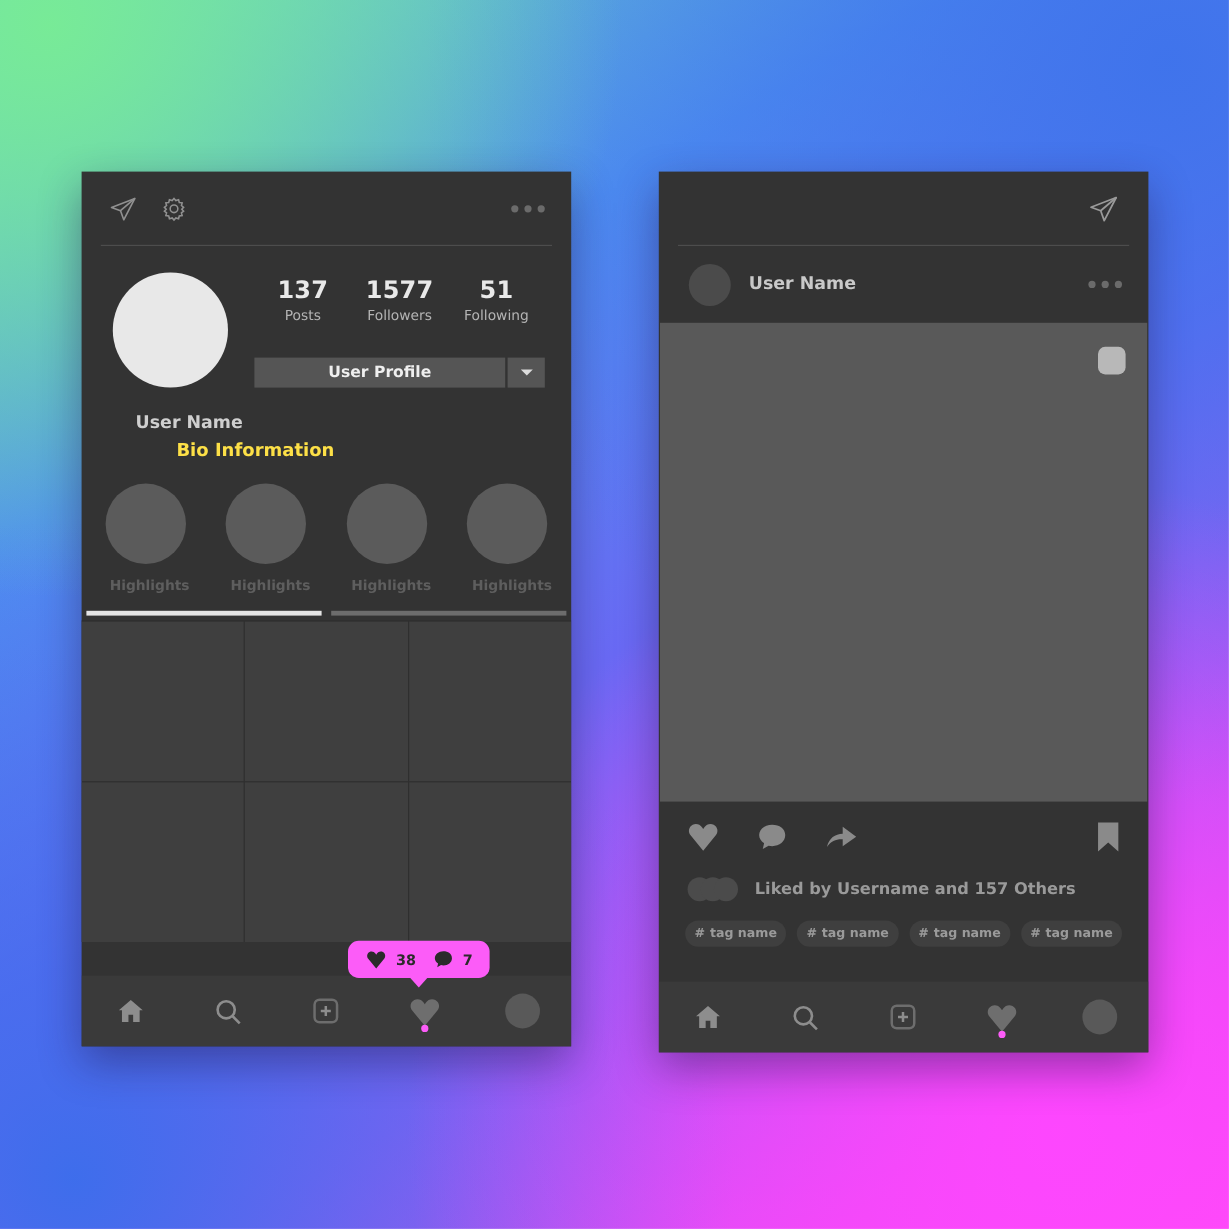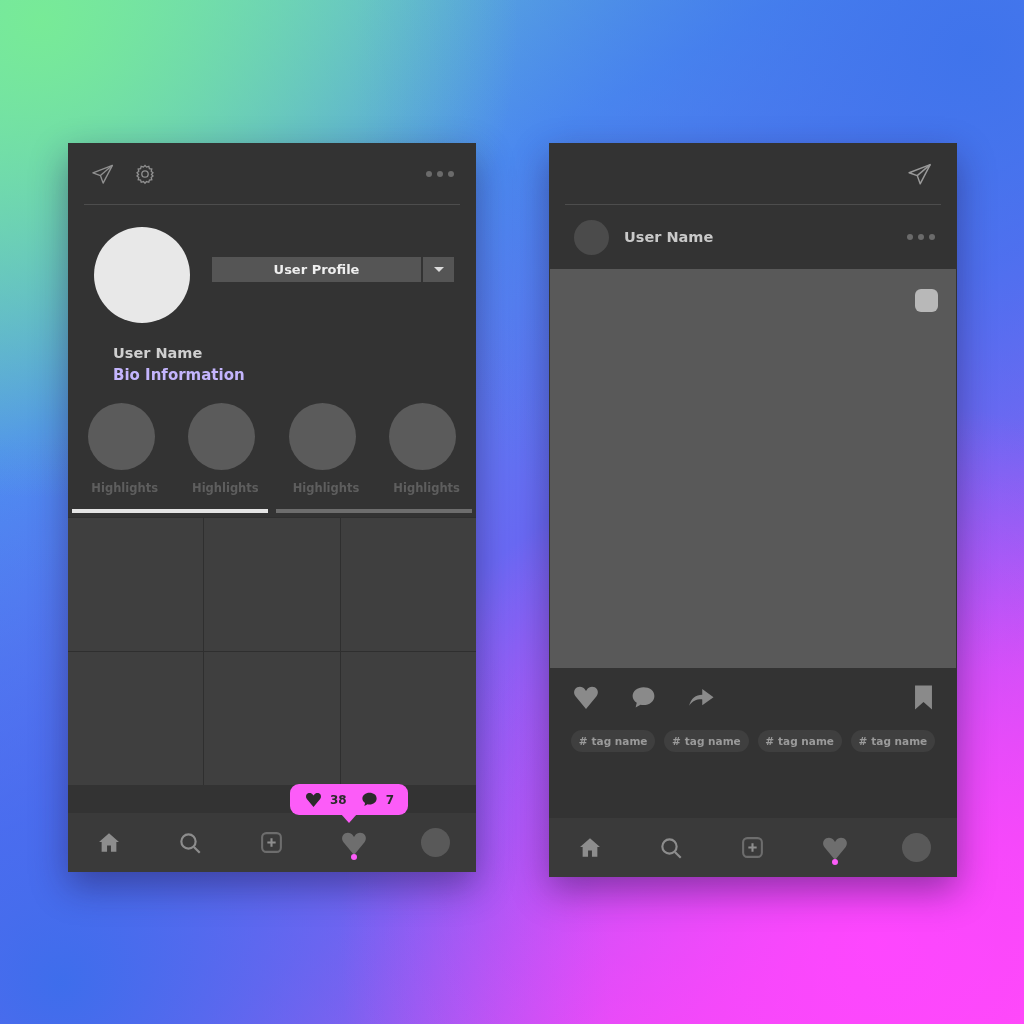--- a/index.html
+++ b/index.html
@@ -101,21 +101,21 @@
   }
   .caret {
     width: 0; height: 0;
     border-left: 5px solid transparent;
     border-right: 5px solid transparent;
     border-top: 5px solid #dcdcdc;
   }
 
   .l-name { padding: 18px 22px 0 45px; }
   .l-username { color: #cfcfcf; font-size: 14.5px; font-weight: bold; }
-  .l-bio { color: #c4b5fd; font-size: 15px; font-weight: bold; margin-top: 5px; }
+  .l-bio { color: #fde047; font-size: 15px; font-weight: bold; margin-top: 5px; margin-left: 34px; }
 
   .highlights {
     display: flex; justify-content: space-between;
     padding: 16px 16px 0 16px;
   }
   .hl { width: 74px; text-align: right; }
   .hl-ring { width: 72px; height: 72px; padding: 2.5px; margin: 0 auto; }
   .hl-ring .ring-inner { width: 100%; height: 100%; background: #5b5b5b; }
   .hl-lbl { color: #5e5e5e; font-size: 11.5px; font-weight: bold; margin-top: 9px; }
 
@@ -264,20 +264,34 @@
       </div>
       <div class="hdr-rule"></div>
     </div>
 
     <div class="l-profile">
       <div class="ring avatar-big">
         <div class="ring-inner"></div>
       </div>
 
       <div class="l-right-col">
+        <div class="stats">
+          <div class="stat">
+            <div class="num">137</div>
+            <div class="lbl">Posts</div>
+          </div>
+          <div class="stat">
+            <div class="num">1577</div>
+            <div class="lbl">Followers</div>
+          </div>
+          <div class="stat">
+            <div class="num">51</div>
+            <div class="lbl">Following</div>
+          </div>
+        </div>
 
         <div class="edit-row">
           <div class="edit-btn">User Profile</div>
           <div class="edit-caret">
             <span class="caret"></span>
           </div>
         </div>
       </div>
     </div>
 
@@ -425,20 +439,34 @@
         </svg>
       </span>
       <span class="grow"></span>
       <span>
         <svg width="23" height="29" viewBox="0 0 18 24" fill="#8a8a8a">
           <path d="M2 2h14v20l-7-6.2L2 22z"></path>
         </svg>
       </span>
     </div>
 
+    <div class="likedby">
+      <div class="stack">
+        <div class="ring">
+            <div class="ring-inner"></div>
+          </div>
+        <div class="ring">
+            <div class="ring-inner"></div>
+          </div>
+        <div class="ring">
+            <div class="ring-inner"></div>
+          </div>
+      </div>
+      <div class="liked-txt">Liked by Username and 157 Others</div>
+    </div>
 
     <div class="tags">
       <div class="tag">
         <span>#</span>
         <span>tag name</span>
       </div>
       <div class="tag">
         <span>#</span>
         <span>tag name</span>
       </div>

